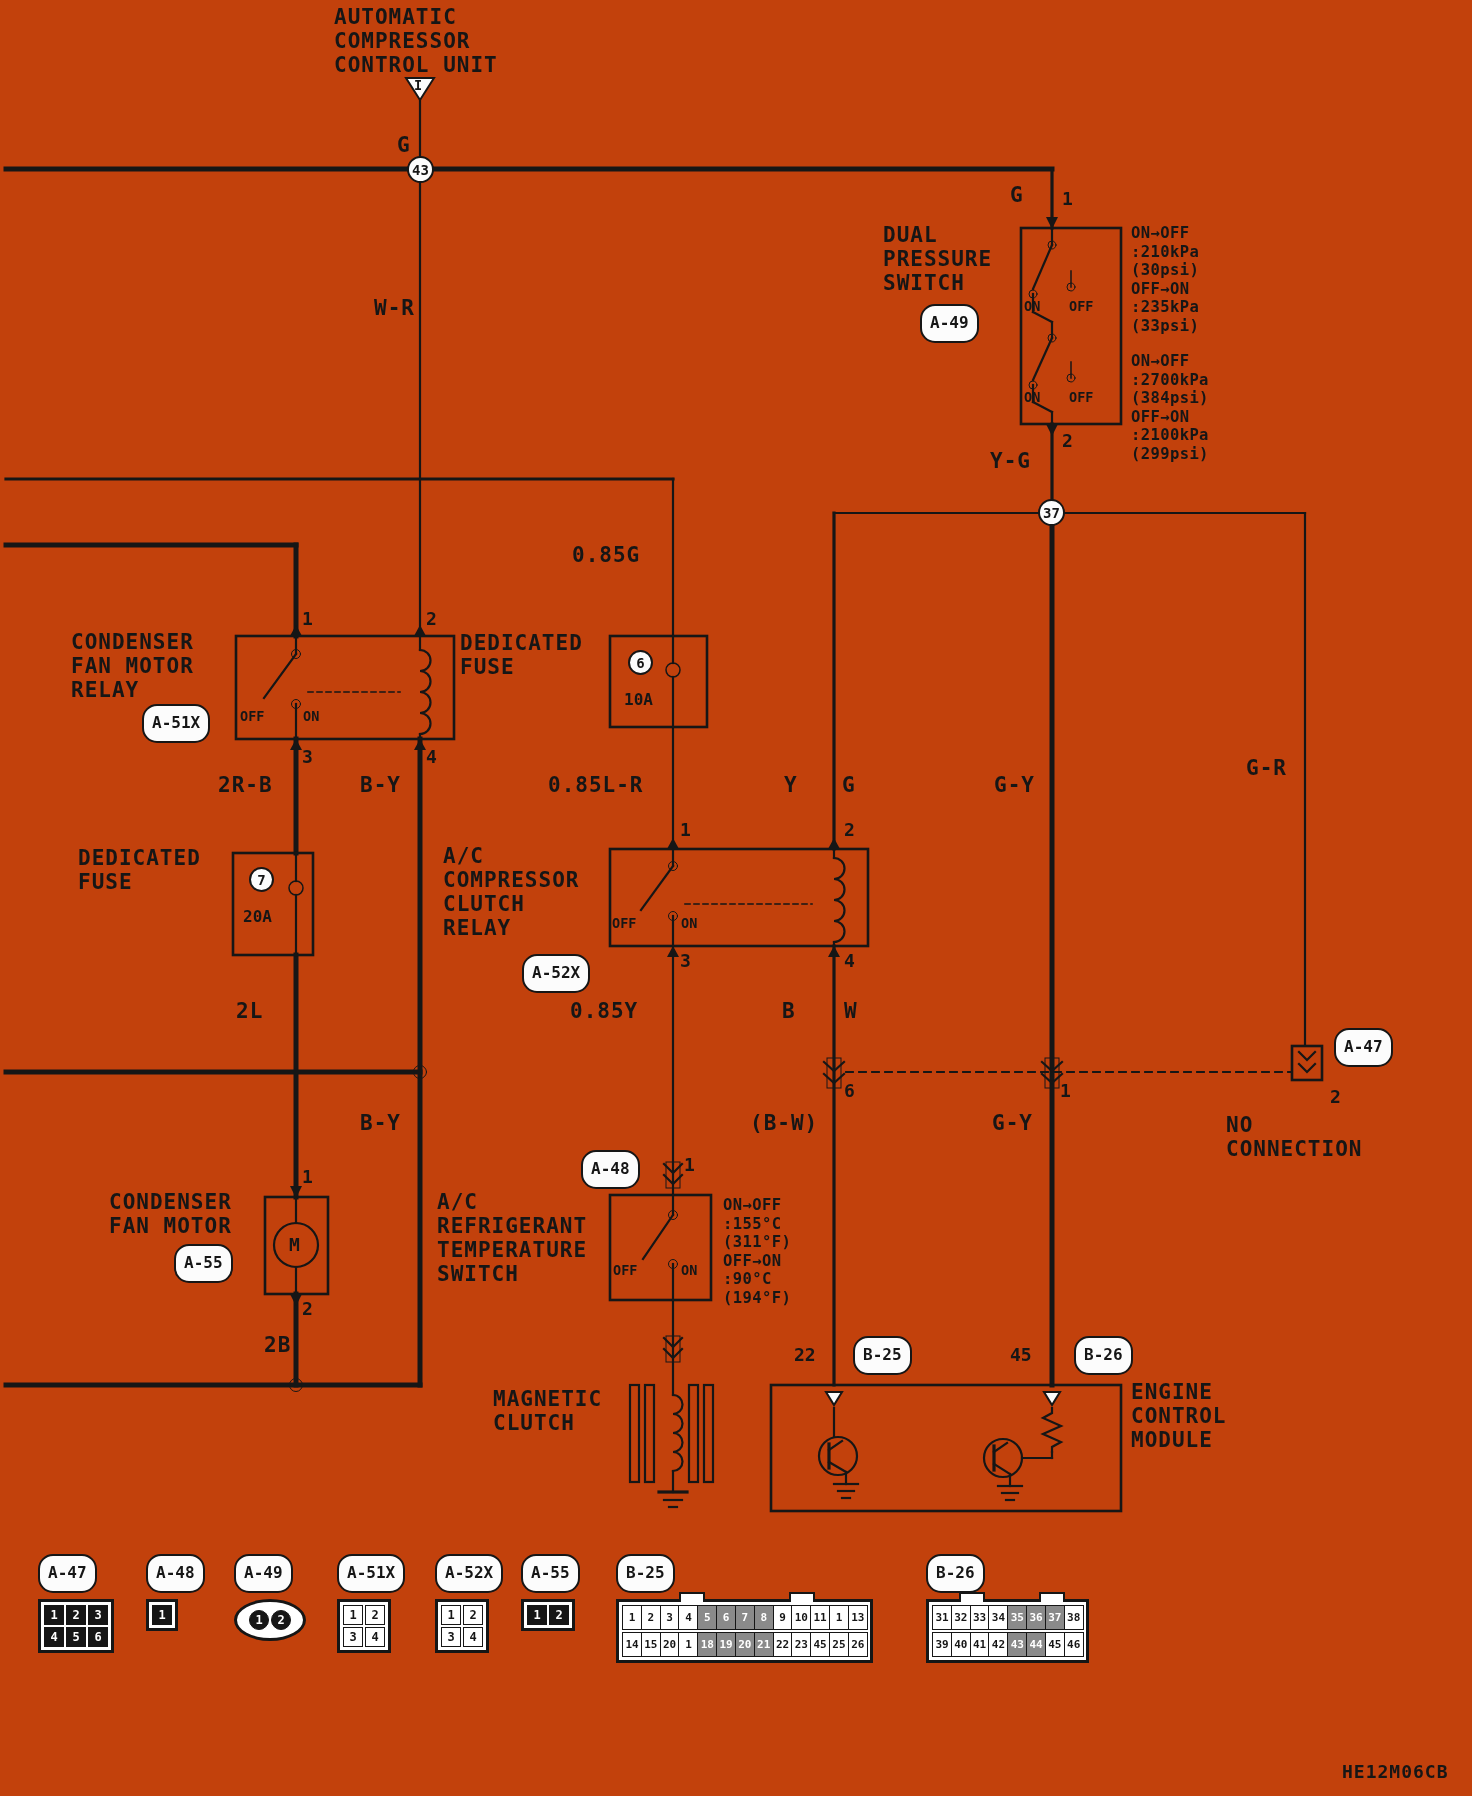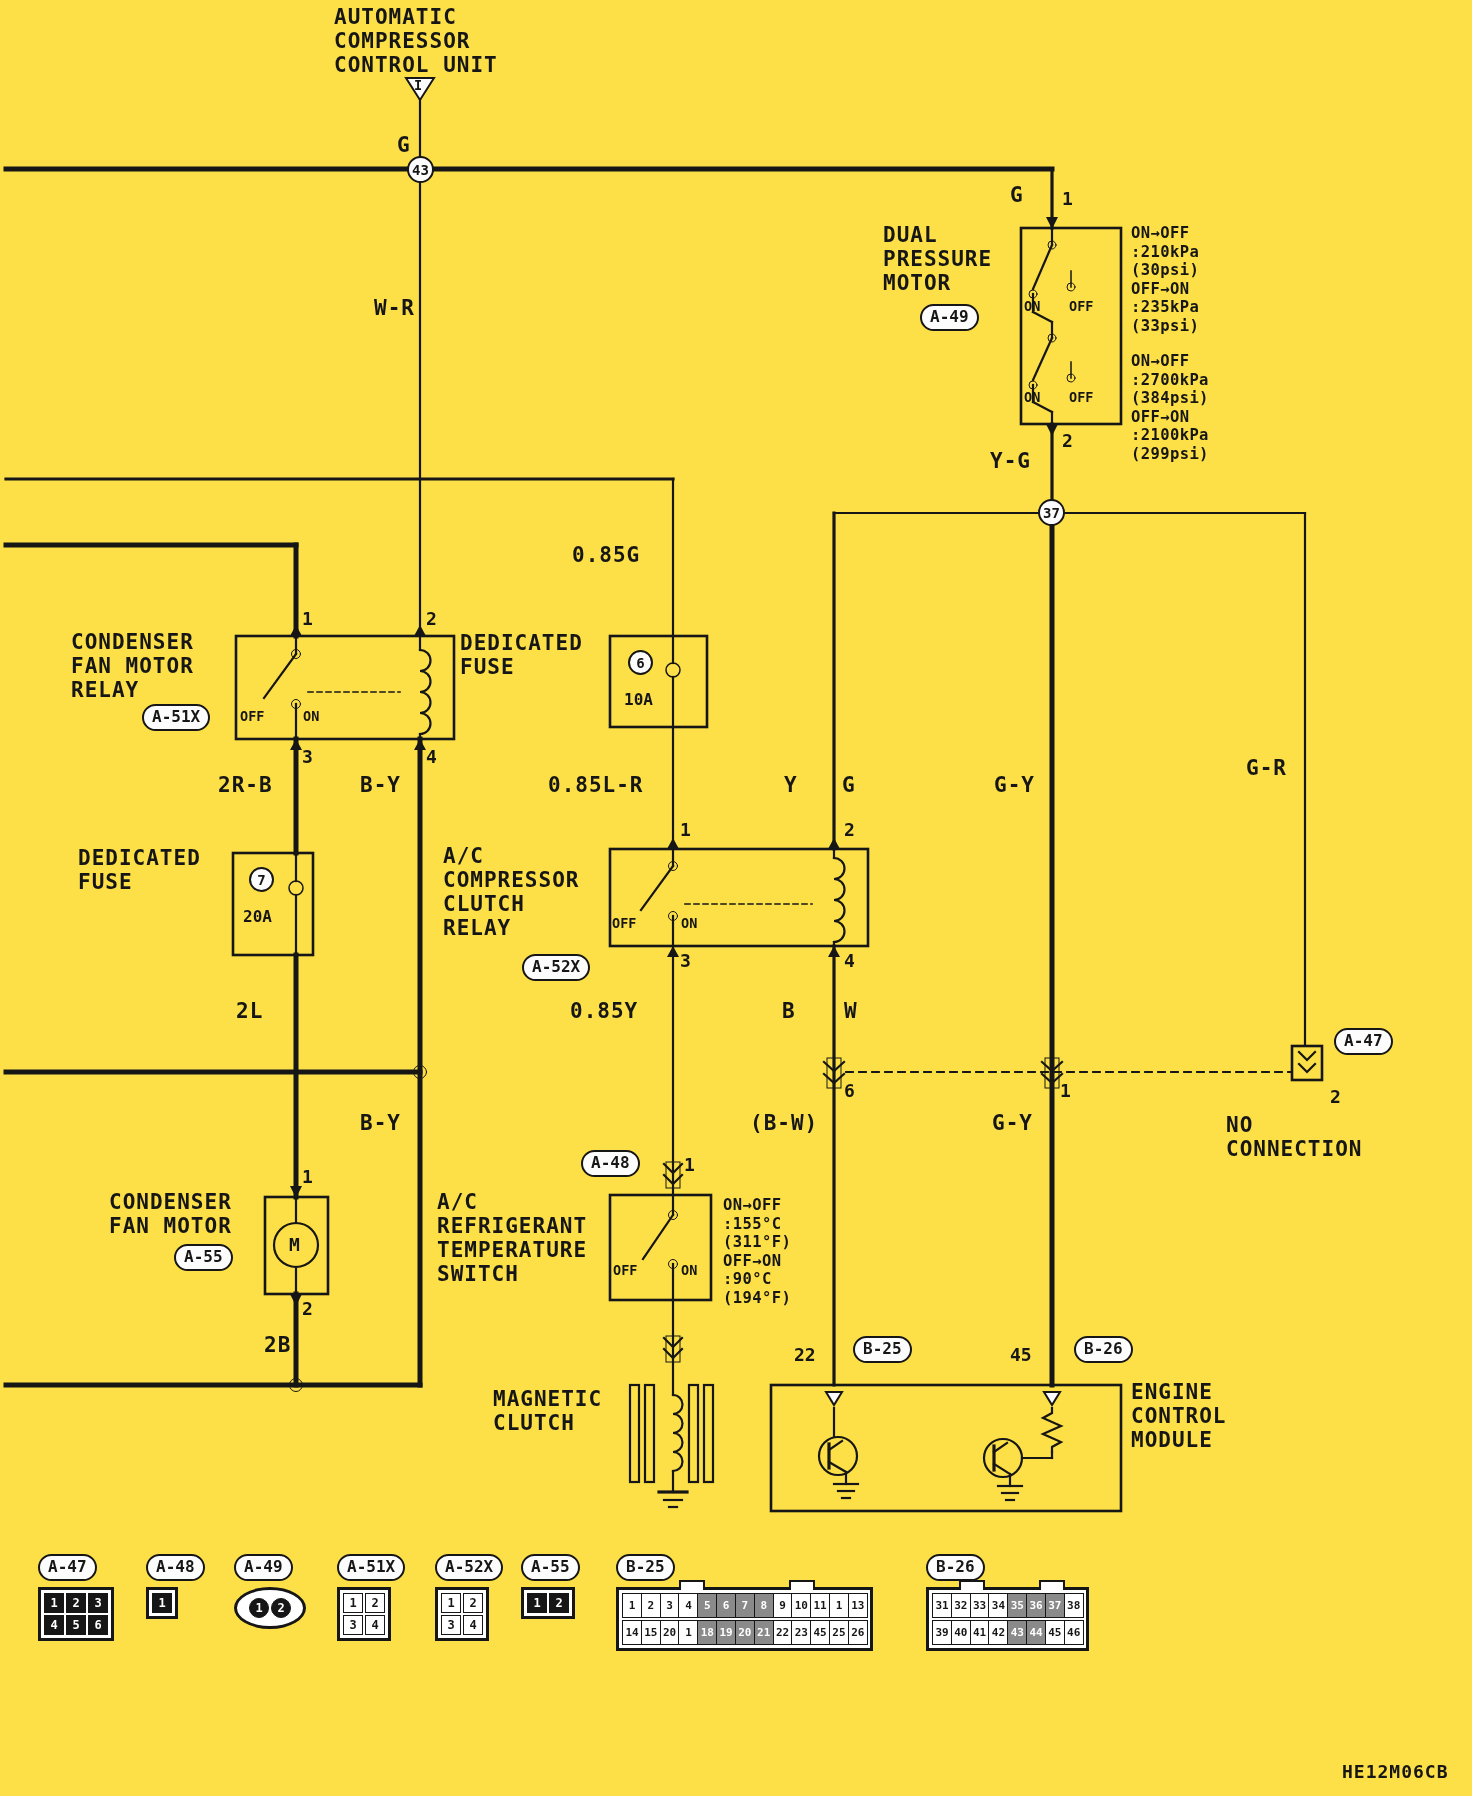--- a/index.html
+++ b/index.html
@@ -1,16 +1,16 @@
 <!DOCTYPE html>
 <html><head>
 <meta charset="utf-8">
 <style>
   html,body{margin:0;padding:0;background:#ffffff;}
-  .canvas{position:relative;width:1472px;height:1796px;background:#fde047;
+  .canvas{position:relative;width:1472px;height:1796px;background:#c2410c;
     font-family:"DejaVu Sans Mono",monospace;color:#161616;overflow:hidden;}
   .canvas *{box-sizing:border-box;}
   svg.wires{position:absolute;left:0;top:0;}
   .wires line,.wires path,.wires polyline,.wires rect,.wires circle{stroke:#161616;fill:none;stroke-linecap:square;}
   .w1{stroke-width:1.5}.w2{stroke-width:2.2}.w3{stroke-width:3.2}.w5{stroke-width:5}
   .box{stroke-width:2.6;fill:none}
   .dash{stroke-width:1.8;stroke-dasharray:7 6;stroke-linecap:butt}
   .dashthin{stroke-width:1.6;stroke-dasharray:5 4;stroke-linecap:butt}
   .dot{fill:#161616;stroke:none}
   .arr{fill:#161616;stroke:none}
@@ -19,21 +19,21 @@
   .lbl{position:absolute;font-weight:bold;font-size:21px;line-height:1.14;letter-spacing:1px;white-space:pre;}
   .sm{font-size:15.5px;line-height:1.2;letter-spacing:.4px}
   .code{font-size:18px}
   .pin{position:absolute;font-weight:bold;font-size:18px;white-space:pre;}
   .swlbl{position:absolute;font-weight:bold;font-size:13.5px;}
   .amp{position:absolute;font-weight:bold;font-size:16px;}
   .circ{position:absolute;width:27px;height:27px;border:2.5px solid #161616;border-radius:50%;
     background:#fcfcfc;display:flex;align-items:center;justify-content:center;font-weight:bold;font-size:14px;}
   .fnum{position:absolute;width:25px;height:25px;border:2px solid #161616;border-radius:50%;
     background:#fcfcfc;display:flex;align-items:center;justify-content:center;font-weight:bold;font-size:14px;}
-  .stadium{position:absolute;border:2.5px solid #161616;border-radius:15px;padding:1px 8px;
+  .stadium{position:absolute;border:2.5px solid #161616;border-radius:15px;padding:7px 8px;
     font-size:16px;font-weight:bold;background:#fcfcfc;line-height:1.3;white-space:pre;}
   .conn{position:absolute;display:flex;flex-direction:column;align-items:flex-start;gap:6px;}
   .conn .stadium{position:relative;display:inline-block;}
   .pinhouse{border:3px solid #161616;background:#fff;padding:3px;display:flex;flex-direction:column;gap:2px;position:relative;}
   .pinhouse.oval{border-radius:50%;padding:8px 12px;}
   .pinrow{display:flex;gap:2px;}
   .pinrow.tight{gap:0;}
   .pcell{width:20px;height:20px;border:1.6px solid #161616;display:flex;align-items:center;justify-content:center;
     font-weight:bold;font-size:12px;background:#fff;color:#161616;}
   .pcell.shaded{background:#161616;color:#fff;}
@@ -251,21 +251,21 @@
 <span class="lbl" style="left:334px;top:6px">AUTOMATIC
 COMPRESSOR
 CONTROL UNIT</span>
 <span class="swlbl" style="left:414px;top:77px">I</span>
 <span class="lbl" style="left:397px;top:134px">G</span>
 <span class="circ" style="left:407px;top:156px">43</span>
 <span class="lbl" style="left:374px;top:297px">W-R</span>
 
 <span class="lbl" style="left:883px;top:224px">DUAL
 PRESSURE
-MOTOR</span>
+SWITCH</span>
 <span class="stadium" style="left:920px;top:304px">A-49</span>
 <span class="lbl" style="left:1010px;top:184px">G</span>
 <span class="pin" style="left:1062px;top:188px">1</span>
 <span class="swlbl" style="left:1024px;top:298px">ON</span>
 <span class="swlbl" style="left:1069px;top:298px">OFF</span>
 <span class="swlbl" style="left:1024px;top:389px">ON</span>
 <span class="swlbl" style="left:1069px;top:389px">OFF</span>
 <span class="lbl sm" style="left:1131px;top:224px">ON→OFF
 :210kPa
 (30psi)

